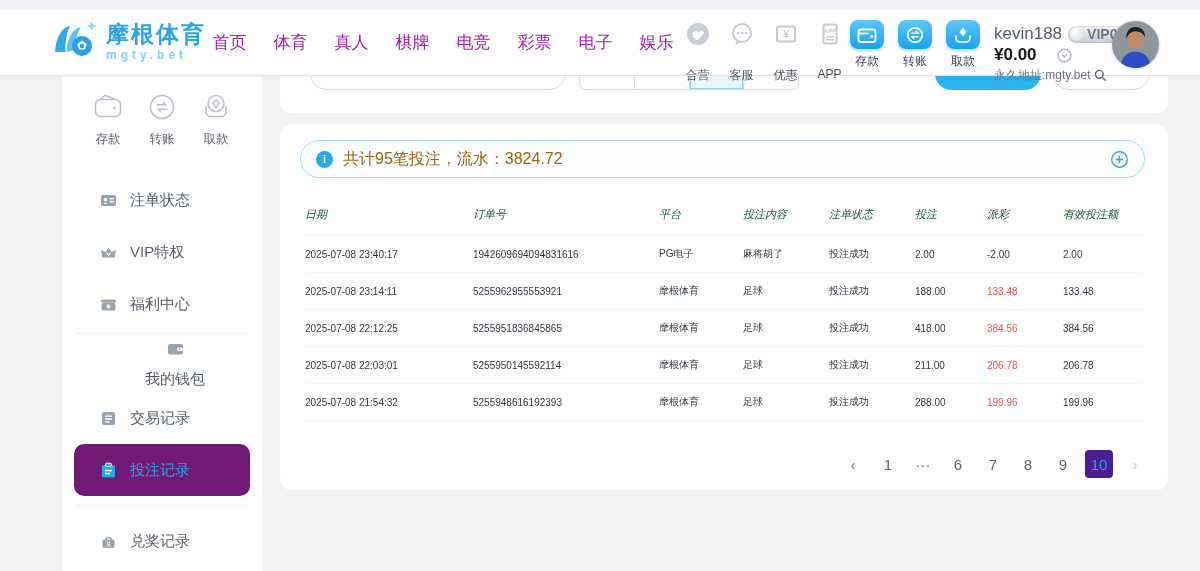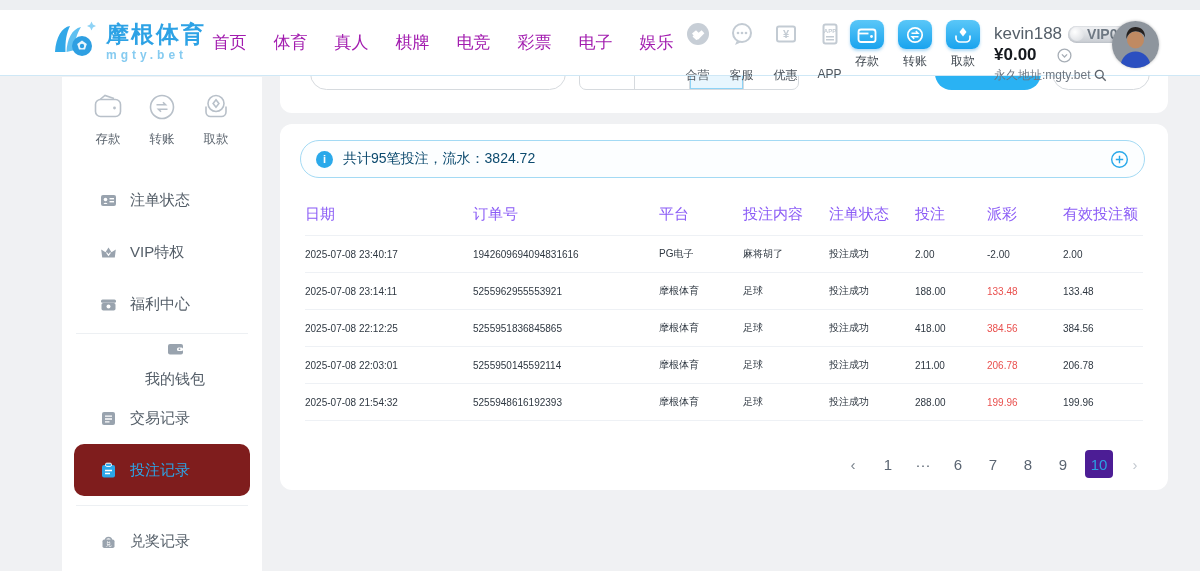--- a/index.html
+++ b/index.html
@@ -38,45 +38,45 @@
 
   .avatar { position:absolute; left:1112px; top:11px; width:47px; height:47px; border-radius:50%; overflow:hidden; box-shadow:0 0 3px rgba(0,0,0,.25); cursor:pointer; }
 
   
   .sidebar { position:absolute; left:62px; top:77px; width:200px; bottom:0; background:#fff; z-index:5; }
   .quick { display:flex; justify-content:space-between; padding:13px 23px 0 23px; }
   .quick-item { display:flex; flex-direction:column; align-items:center; width:46px; cursor:pointer; }
   .quick-item .lb { font-size:12.5px; color:#5a636d; margin-top:3px; }
   .menu { margin-top:26px; }
   .menu-item { height:52px; margin:0 12px; border-radius:10px; display:flex; align-items:center; padding-left:26px; gap:13px; font-size:15px; color:#545e68; cursor:pointer; }
-  .menu-item.active { background:#7f1d1d; color:#2ba6e9; }
+  .menu-item.active { background:#701a75; color:#2ba6e9; }
   .menu-divider { height:1px; background:#edf0f3; margin:3px 14px; }
   .gap-b { margin-top:6px;flex-direction:column; }
   .gap-c { margin-top:9px; }
 
   
   .card-top { position:absolute; left:280px; top:56px; width:888px; height:57px; background:#fff; border-radius:12px; z-index:2; }
   .ctl-select { position:absolute; left:30px; top:1px; width:256px; height:33px; border:1px solid #d6dade; border-radius:17px; background:#fff; cursor:pointer; }
   .ctl-seg { position:absolute; left:299px; top:1px; width:220px; height:33px; border:1px solid #d6dade; border-radius:7px; display:flex; background:#fff; overflow:hidden; }
   .seg-cell { flex:1; border-right:1px solid #d6dade; cursor:pointer; }
   .seg-cell:last-child { border-right:none; }
   .seg-cell.sel { background:#e8f6fe; box-shadow:inset 0 0 0 1px #8ed3f6; }
   .ctl-btn-primary { position:absolute; left:655px; top:1px; width:106px; height:33px; border-radius:17px; background:#2ab2f3; border:none; cursor:pointer; }
   .ctl-btn-outline { position:absolute; left:772px; top:1px; width:98px; height:33px; border-radius:17px; border:1px solid #d6dade; background:#fff; cursor:pointer; }
 
   
   .card-main { position:absolute; left:280px; top:124px; width:888px; height:366px; background:#fff; border-radius:12px; z-index:2; }
   .alert { position:absolute; left:20px; top:16px; width:845px; height:38px; border:1px solid #a3daf4; border-radius:20px; background:#fcfeff; display:flex; align-items:center; padding:0 15px; }
   .alert-icon { width:17px; height:17px; border-radius:50%; background:#2aa9ea; color:#fff; font-size:11px; font-weight:bold; display:flex; align-items:center; justify-content:center; margin-right:10px; flex:none; }
-  .alert-text { font-size:14px; color:#0c4a6e; }
+  .alert-text { font-size:16px; color:#a16207; }
   .alert-plus { margin-left:auto; display:flex; cursor:pointer; }
 
   .table { position:absolute; left:25px; right:25px; top:70px; }
   .t-row { display:grid; grid-template-columns:168px 186px 84px 86px 86px 72px 76px 1fr; align-items:center; }
-  .t-head { height:41px; font-size:15px; color:#8b5cf6; }
+  .t-head { height:41px; font-size:11px; color:#14532d;font-style:italic; }
   .t-body .t-row { height:37px; border-top:1px solid #eef1f5; font-size:10px; color:#2f3842; }
   .t-body { border-bottom:1px solid #eef1f5; }
 
   .pager { position:absolute; right:20px; top:326px; display:flex; align-items:center; gap:9px; font-size:15px; color:#5b6572; }
   .pg { min-width:26px; height:28px; display:flex; align-items:center; justify-content:center; cursor:pointer; }
   .pg.current { background:#4c1d95; border-radius:4px; color:#2b9fe2; min-width:28px; }
   .pg.prev { color:#79828c; }
   .pg.next { color:#c3c9d0; }
 </style>
 </head>

